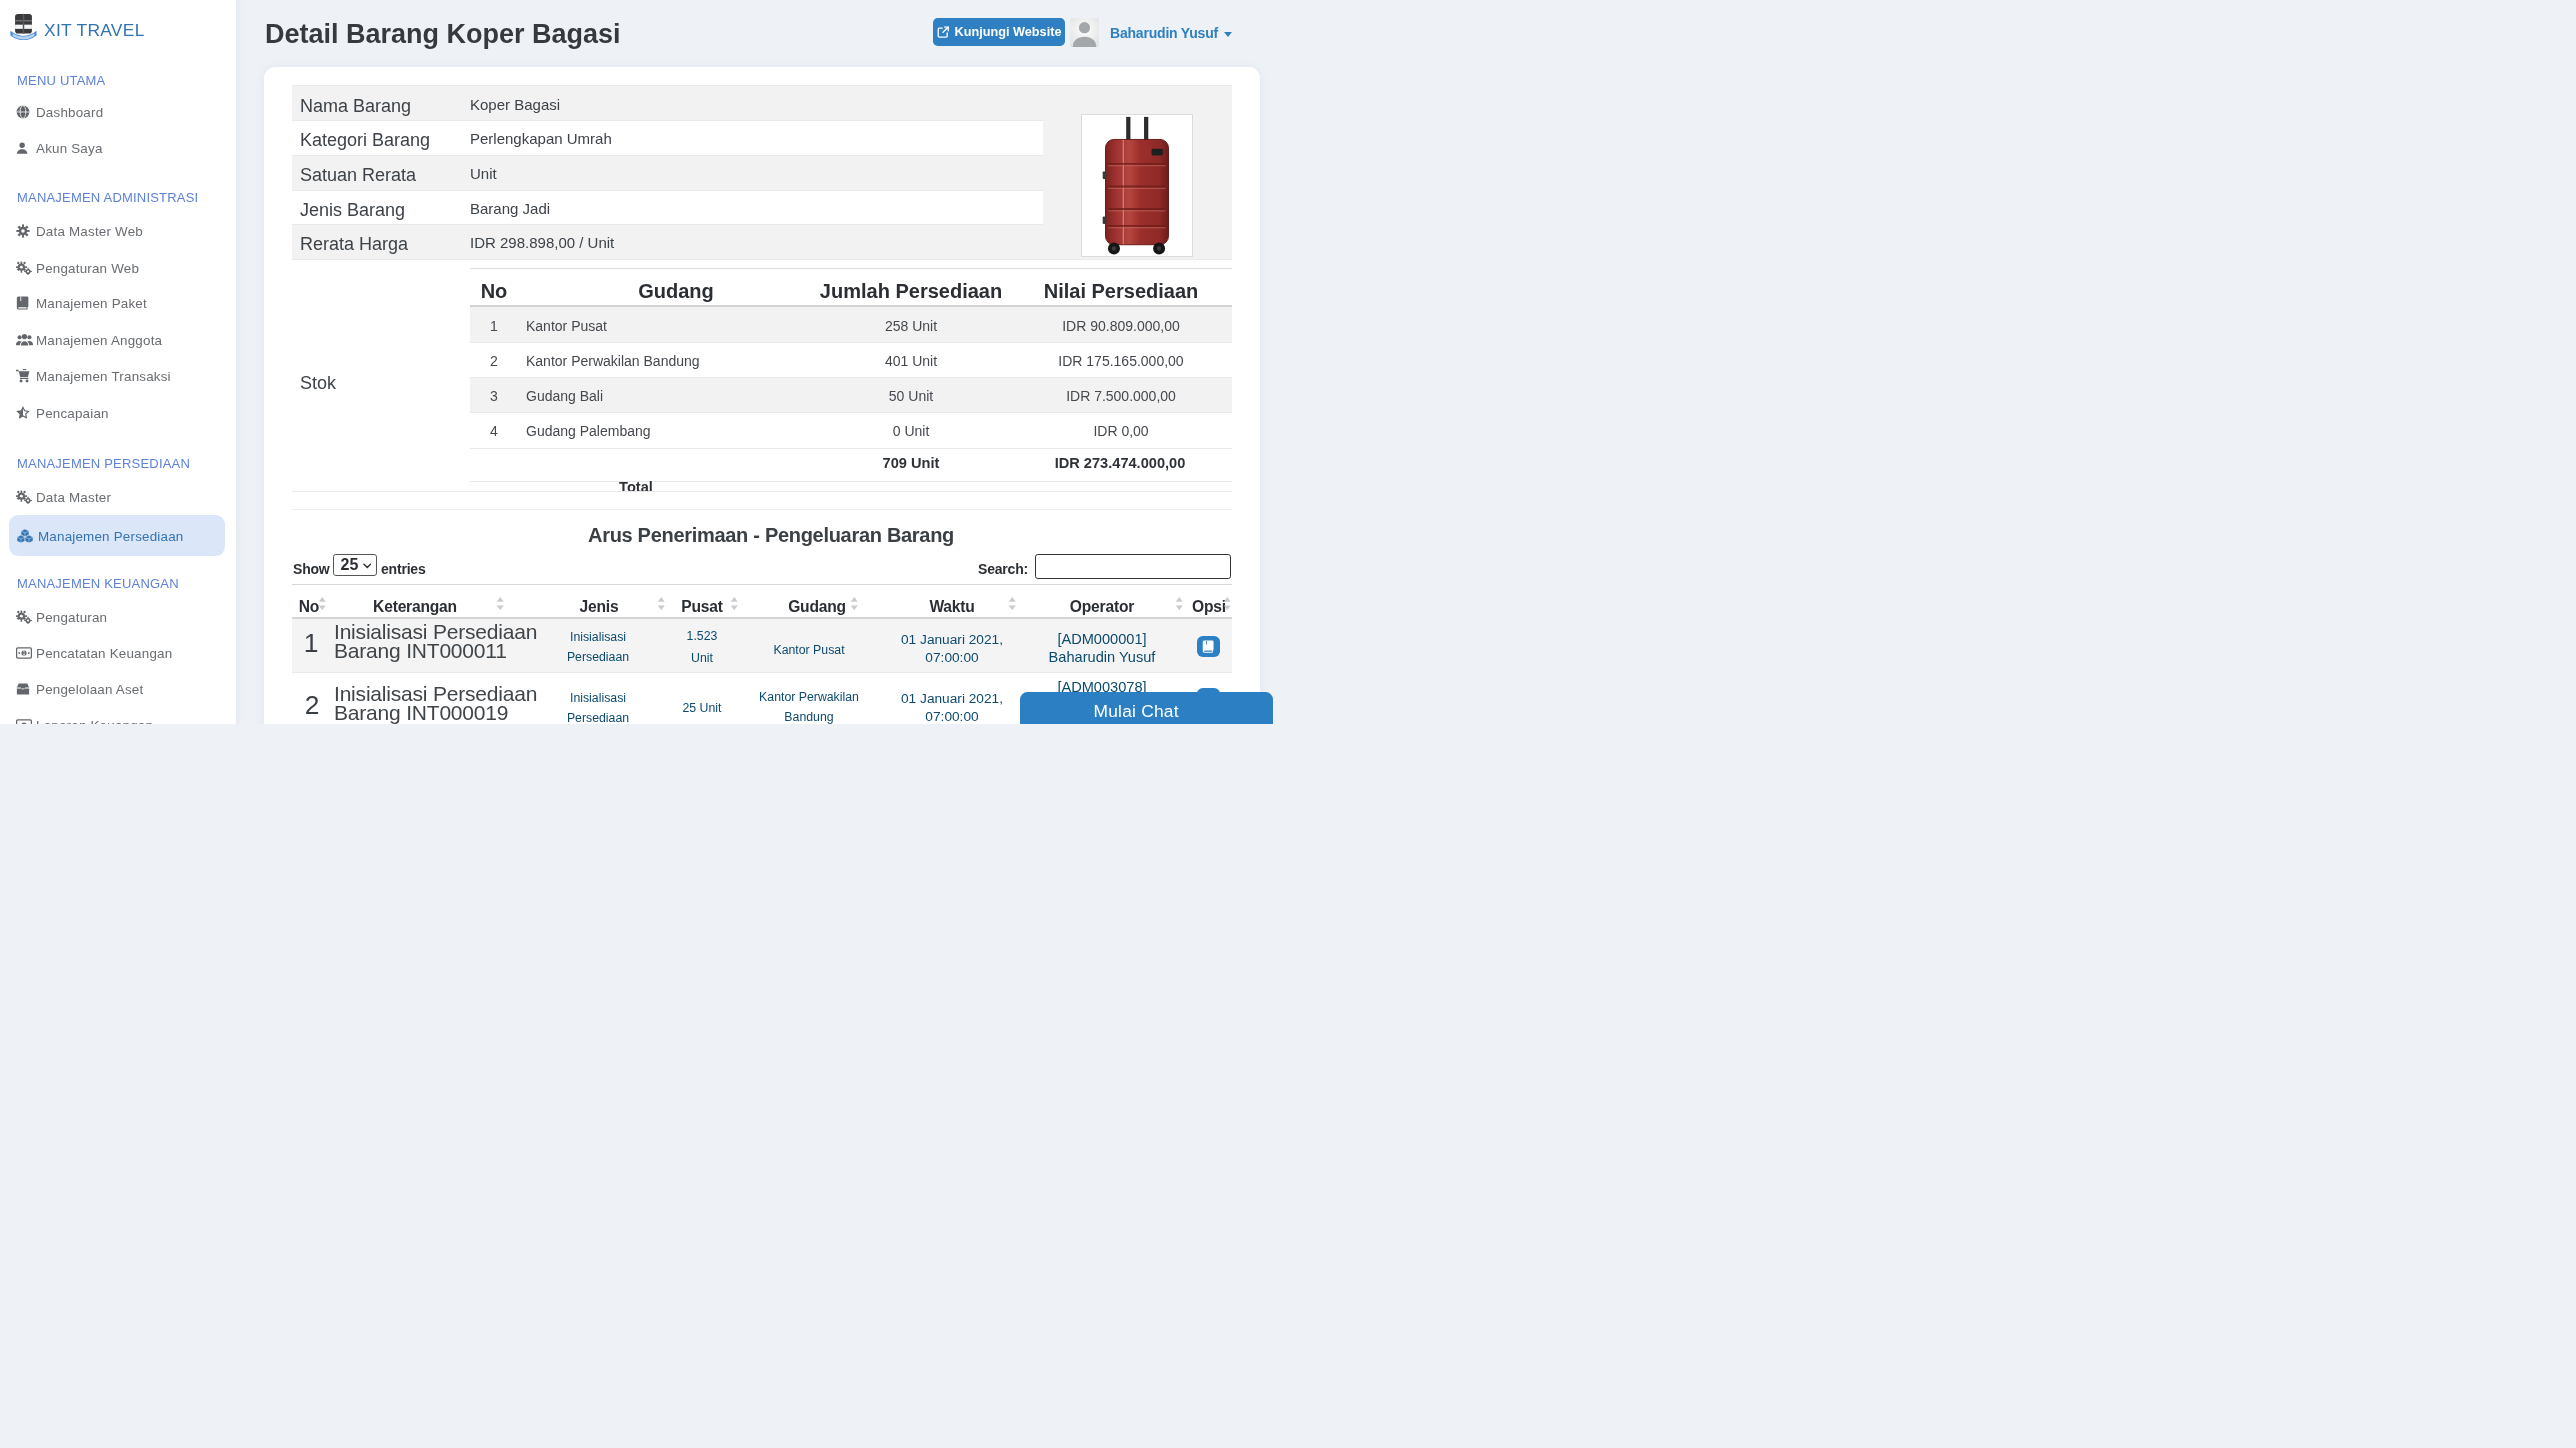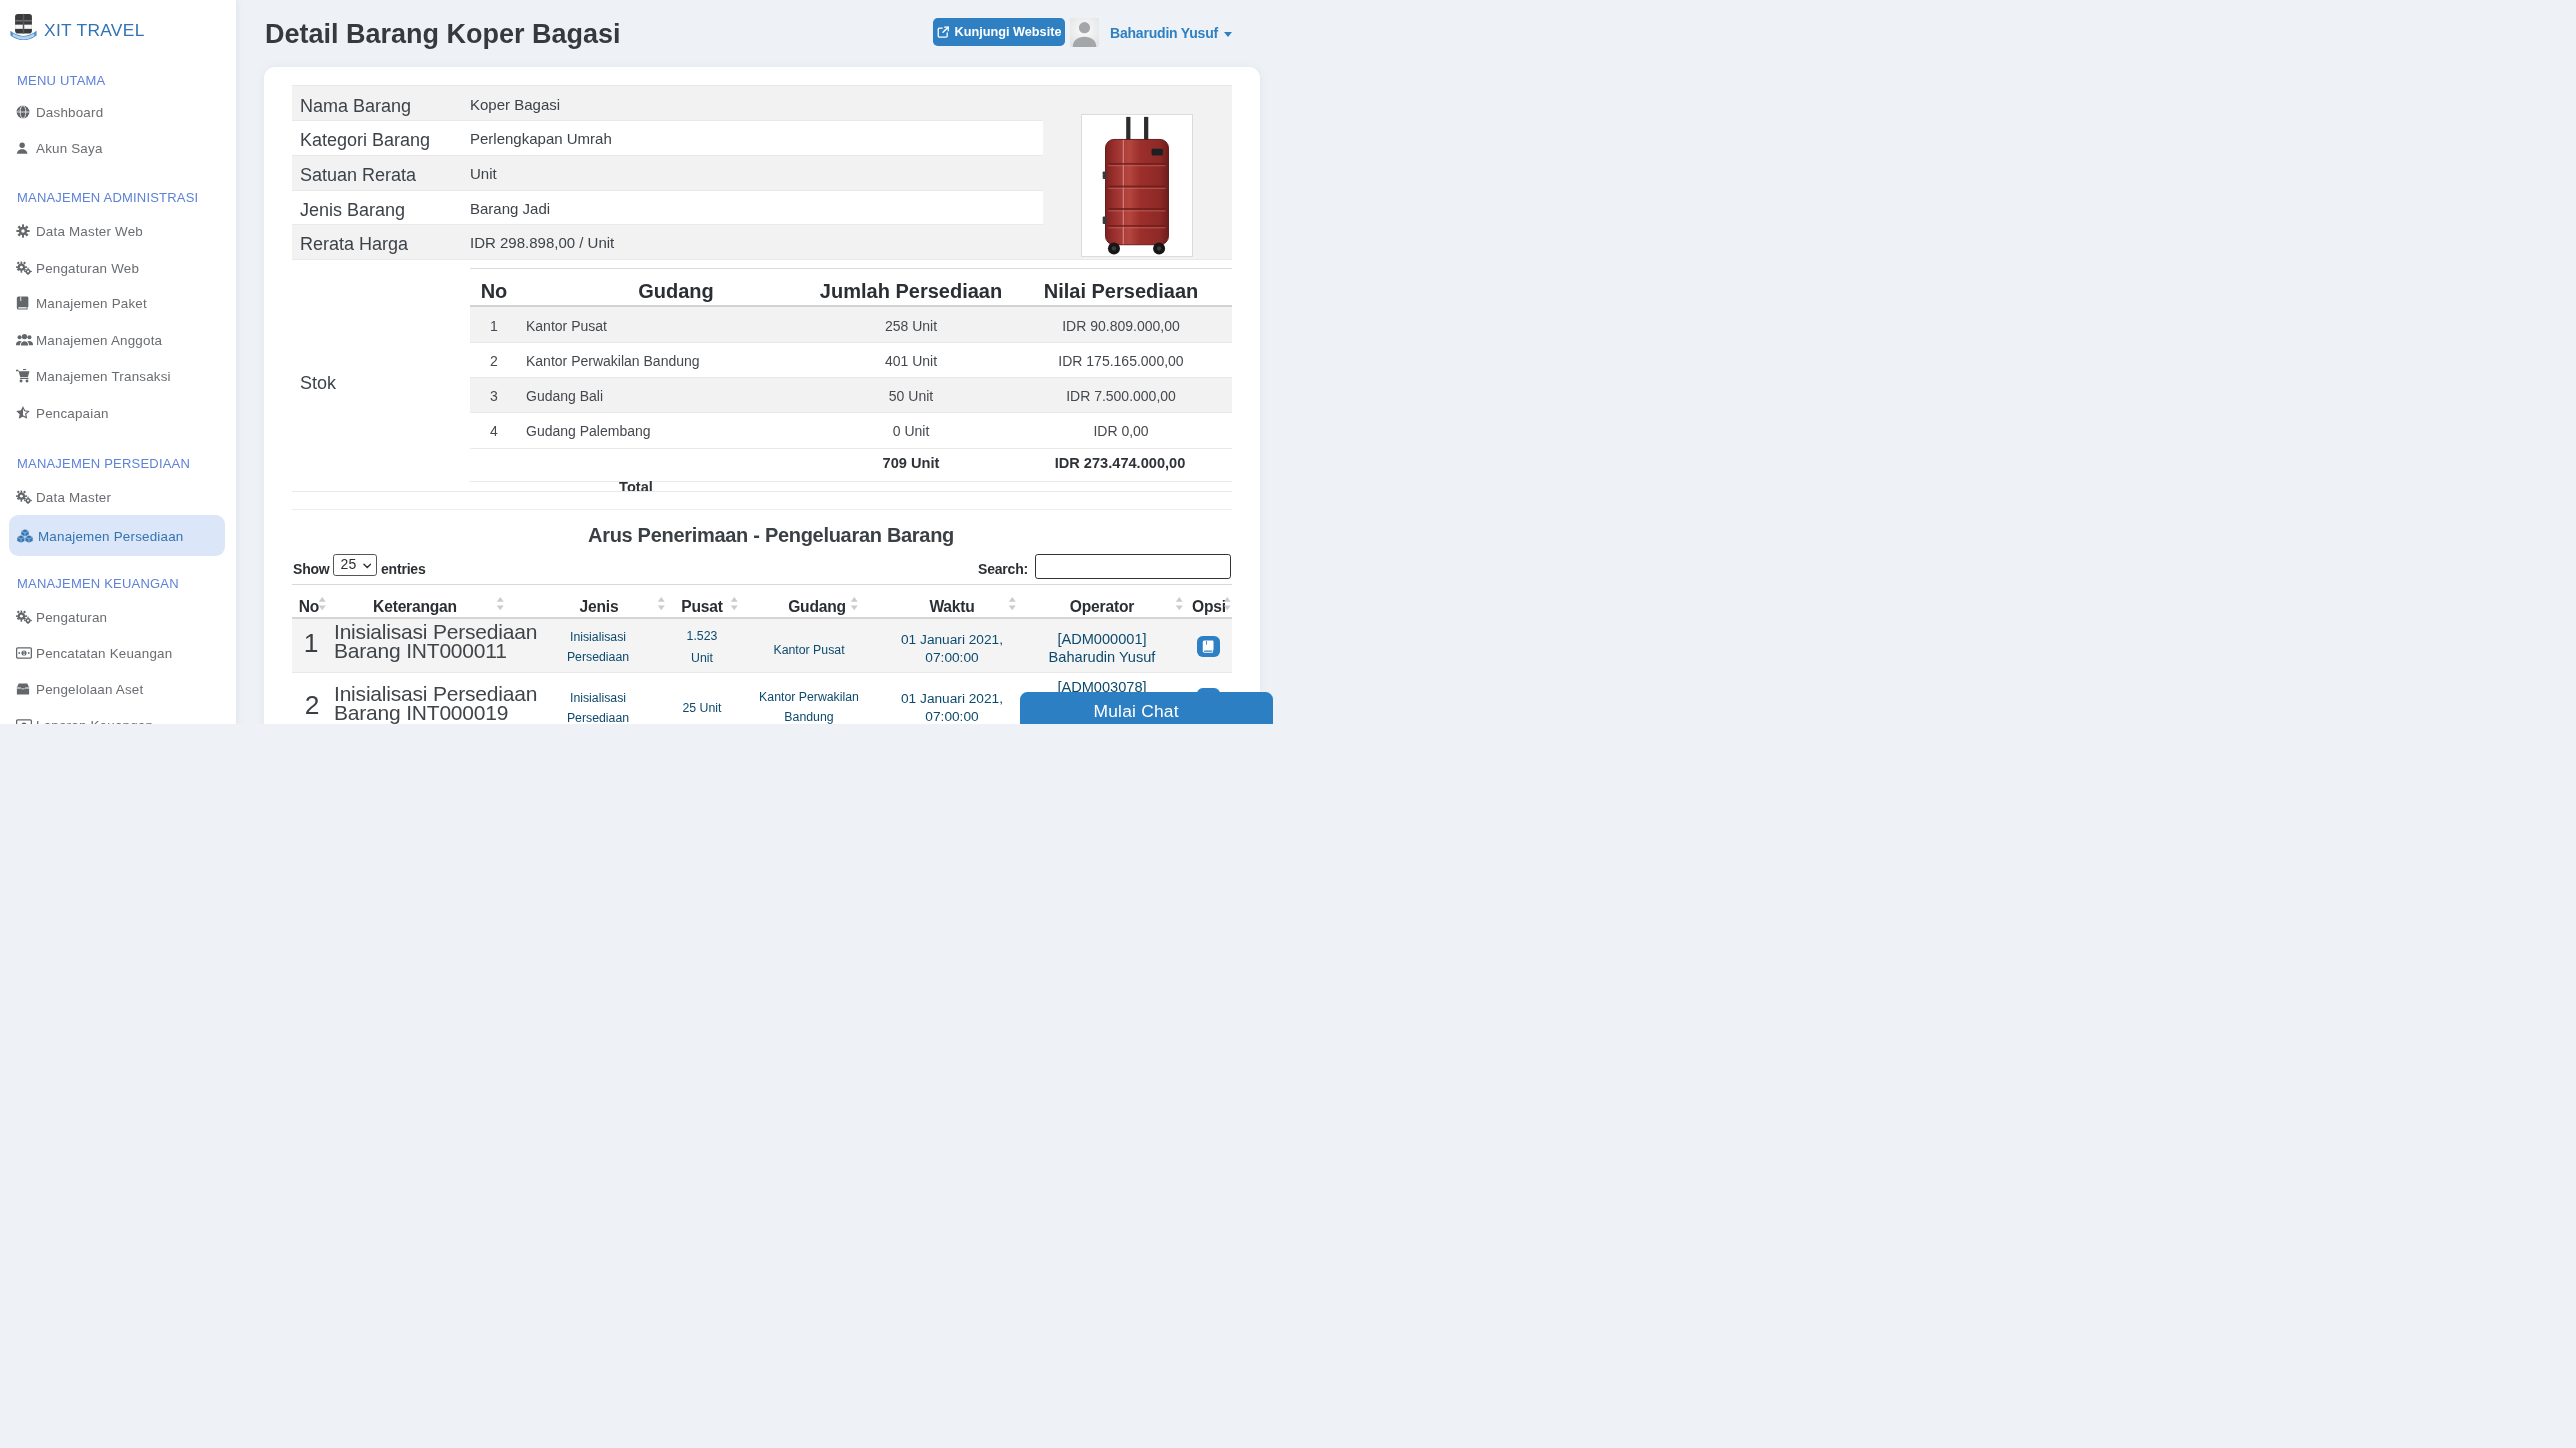--- a/index.html
+++ b/index.html
@@ -369,21 +369,21 @@
 <div class="cellc hbold" style="left:636px;top:455px;font-size:14.6px;margin-top:24px;">Total</div>
 <div class="cellc hbold" style="left:911px;top:455px;font-size:14.6px;">709 Unit</div>
 <div class="cellc hbold" style="left:1120px;top:455px;font-size:14.6px;">IDR 273.474.000,00</div>
 
 <div class="hline" style="left:292px;top:491px;width:940px;"></div>
 <div class="hline" style="left:292px;top:509px;width:940px;background:#ececec;"></div>
 <div class="h2arus">Arus Penerimaan - Pengeluaran Barang</div>
 
 <div class="ctrl" style="left:293px;top:561px;">Show</div>
 <div class="selbox">
-    <span style="position:absolute;left:6.6px;top:1px;font-size:14px;font-weight:normal;color:#2b2f33;">25</span>
+    <span style="position:absolute;left:6.6px;top:1px;font-size:16px;font-weight:bold;color:#2b2f33;">25</span>
     <svg style="position:absolute;right:4.7px;top:7.5px" width="8.5" height="6.6" viewBox="0 0 10 8">
       <path d="M1 1.5l4 4 4-4" stroke="#333" stroke-width="1.8" fill="none" stroke-linecap="round"></path>
     </svg>
   </div>
 <div class="ctrl" style="left:381px;top:561px;">entries</div>
 
 <div class="ctrl" style="left:952px;top:561px;width:76px;text-align:right;">Search:</div>
 <div class="srchbox"></div>
 
 <div class="hline" style="left:292px;top:584px;width:940px;background:#d8d8d8;"></div>

